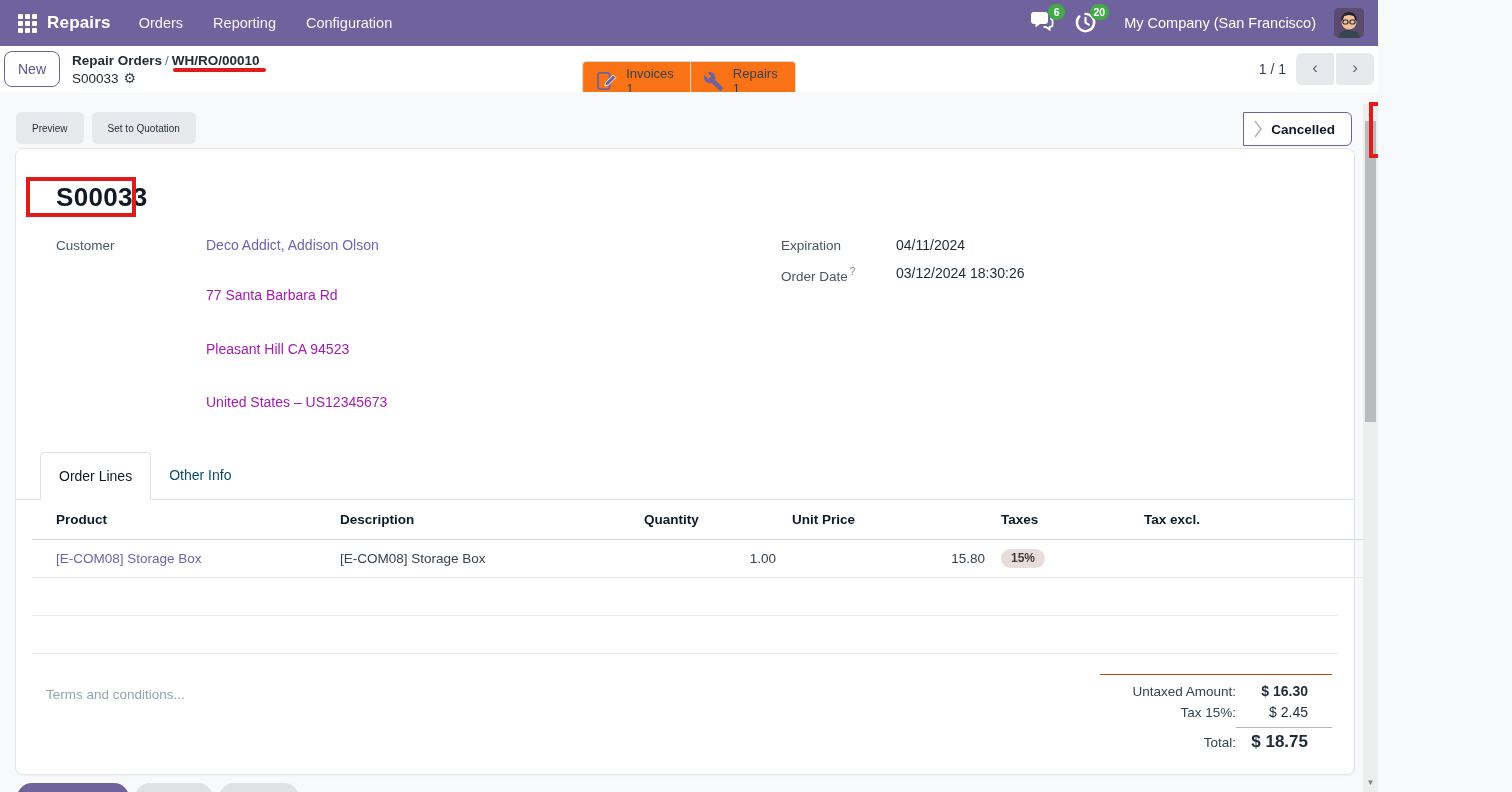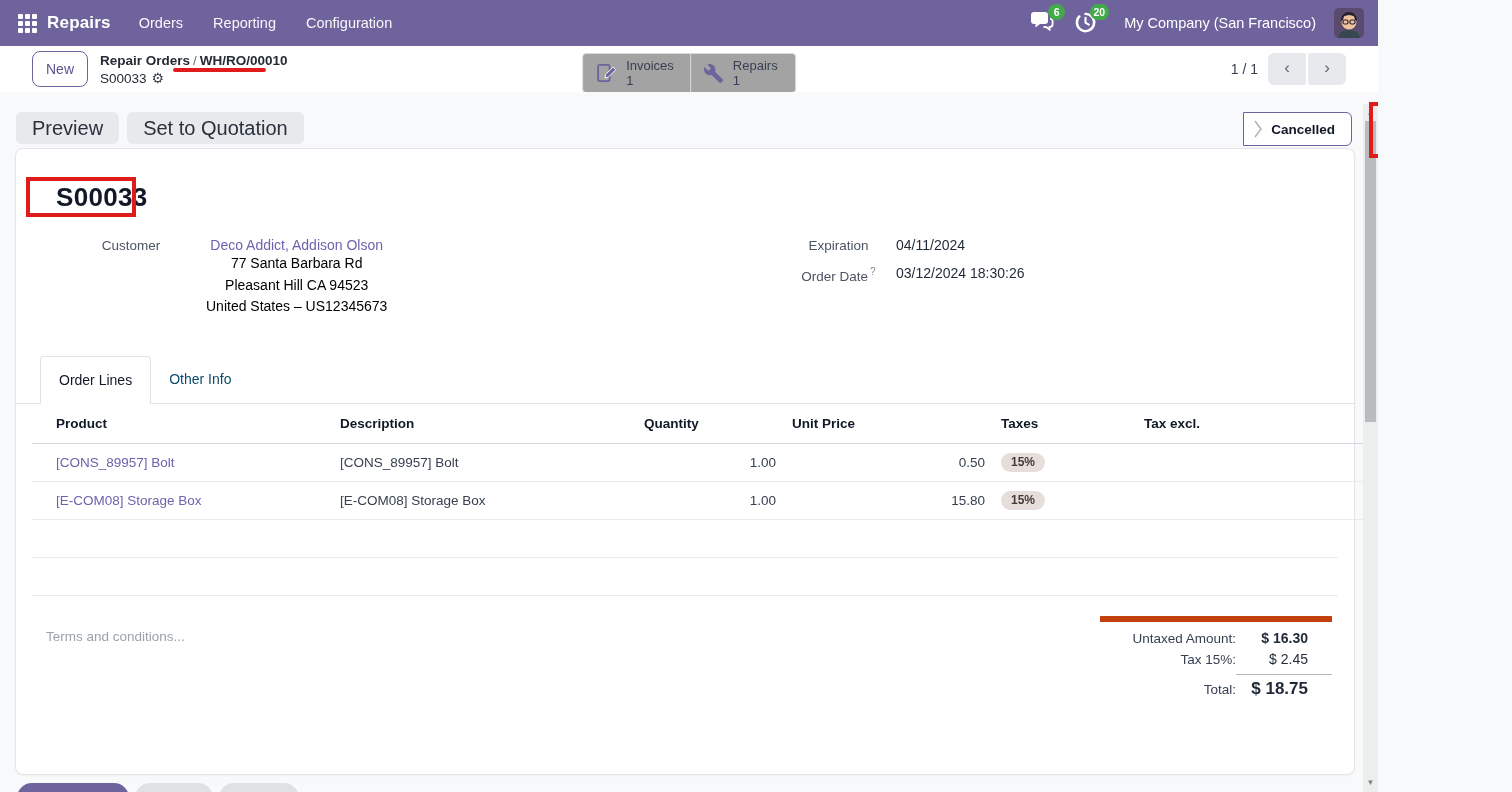--- a/index.html
+++ b/index.html
@@ -14,63 +14,63 @@
   .brand { font-size:17px; font-weight:bold; margin-right:28px; letter-spacing:.2px; }
   .nav-menu { display:flex; gap:30px; font-size:14.5px; }
   .nav-menu span { cursor:pointer; opacity:.95; }
   .nav-right { margin-left:auto; display:flex; align-items:center; gap:18px; }
   .nav-ico { position:relative; width:26px; height:24px; cursor:pointer; }
   .badge { position:absolute; top:-7px; right:-9px; min-width:17px; height:16px; padding:0 4px; background:#43a949; border-radius:9px; font-size:10.5px; font-weight:bold; line-height:16px; text-align:center; color:#fff; }
   .company-name { font-size:14.5px; margin-left:6px; cursor:pointer; }
   .avatar { width:30px; height:30px; border-radius:5px; overflow:hidden; cursor:pointer; }
 
   
-  .control-panel { position:absolute; top:46px; left:0; right:0; height:46px; background:#fff; display:flex; align-items:center; padding:0 32px; }
+  .control-panel { position:absolute; top:46px; left:0; right:0; height:46px; background:#fff; display:flex; align-items:center; padding:0 4px; }
   .btn-new { border:1px solid #6E639C; color:#5e5390; background:#fff; font-size:14px; font-weight:500; padding:9px 13px; border-radius:8px; cursor:pointer; }
   .bc-block { margin-left:12px; line-height:15px; }
   .bc-line1 { font-size:13.5px; font-weight:bold; color:#252c35; }
   .bc-line1 .bc-link { cursor:pointer; }
   .bc-sep { font-weight:400; color:#6b7280; padding:0 3px; }
   .bc-line2 { font-size:13.5px; color:#252c35; margin-top:3px; display:flex; align-items:center; gap:5px; }
   .gear { font-size:14px; color:#374151; cursor:pointer; }
-  .stat-group { position:absolute; left:50%; top:7px; transform:translateX(-50%); display:flex; border:1px solid #d8dadd; border-radius:4px; background:#a3a3a3; }
+  .stat-group { position:absolute; left:50%; top:15px; transform:translateX(-50%); display:flex; border:1px solid #d8dadd; border-radius:4px; background:#f97316; }
   .stat-btn { display:flex; align-items:center; gap:9px; padding:4px 16px 4px 12px; cursor:pointer; min-width:105px; }
   .stat-btn + .stat-btn { border-left:1px solid #d8dadd; }
   .stat-txt { font-size:13px; color:#374151; line-height:15px; }
   .pager { margin-left:auto; display:flex; align-items:center; gap:10px; }
   .pager-count { font-size:14px; color:#374151; }
   .pager-btns { display:flex; gap:2px; }
   .pager-btn { width:38px; height:32px; background:#e7e9ed; color:#5f6672; font-size:17px; line-height:30px; text-align:center; cursor:pointer; }
   .pager-btn.prev { border-radius:6px 2px 2px 6px; }
   .pager-btn.next { border-radius:2px 6px 6px 2px; }
 
   
   .content { position:absolute; top:92px; left:0; right:0; bottom:0; background:#f8f9fa; }
   .action-row { display:flex; justify-content:space-between; align-items:flex-start; margin:20px 26px 0 16px; height:34px; }
   .left-actions { display:flex; gap:8px; }
-  .btn-gray { background:#e7e9ed; border:none; color:#2a313c; font-size:20px; font-weight:500; padding:0 16px; height:32px; border-radius:6px; cursor:pointer; }
+  .btn-gray { background:#e7e9ed; border:none; color:#2a313c; font-size:10px; font-weight:500; padding:0 16px; height:32px; border-radius:6px; cursor:pointer; }
   .statusbar { display:flex; align-items:stretch; height:34px; }
   .status-track { display:flex; align-items:stretch; background:#e7e9ed; border-radius:6px 0 0 6px; }
   .status-step { display:flex; align-items:center; padding:0 16px; font-size:13.5px; color:#4b5563; cursor:pointer; white-space:nowrap; }
   .status-chev { display:flex; align-items:center; }
   .status-active { display:flex; align-items:center; gap:8px; background:#fff; border:1px solid #6E639C; border-radius:0 6px 6px 0; padding:0 16px 0 10px; font-size:13.5px; font-weight:bold; color:#111827; cursor:pointer; white-space:nowrap; }
 
   
   .sheet { margin:2px 23px 0 15px; background:#fff; border:1px solid #e3e5e9; border-radius:8px; box-shadow:0 1px 2px rgba(0,0,0,.04); min-height:627px; position:relative; }
   .sheet-title { margin:33px 0 0 40px; font-size:26px; font-weight:bold; color:#111827; letter-spacing:.3px; }
   .field-grid { display:flex; margin:24px 40px 0 40px; }
   .fg-left { width:725px; }
   .fg-right { flex:1; }
-  .frow { display:flex; margin-bottom:12px;text-align:center; }
+  .frow { display:flex; margin-bottom:12px; }
   .flabel { width:150px; font-size:13.5px; color:#4b5563; padding-top:1px; flex-shrink:0; }
   .fg-right .flabel { width:115px; }
   .flabel.bold { font-weight:bold; color:#1f2937; }
   .fvalue { font-size:14px; color:#1f2937; }
   .link { color:#6e63ad; cursor:pointer; }
-  .addr { line-height:21.5px; color:#000000; }
+  .addr { line-height:21.5px; color:#a21caf;margin-top:32px; }
   .help-sup { font-size:10px; color:#8b8496; vertical-align:super; margin-left:2px; }
   .tmpl-row { margin-top:24px; }
 
   
   .tab-strip { display:flex; margin-top:26px; padding-left:24px; border-bottom:1px solid #dee2e6; }
   .tab { padding:15px 18px; font-size:14px; cursor:pointer; }
   .tab.active { background:#fff; border:1px solid #dee2e6; border-bottom:1px solid #fff; border-radius:4px 4px 0 0; margin-bottom:-1px; color:#111827; }
   .tab.inactive { color:#0c4a6e; }
 
   
@@ -82,21 +82,21 @@
   .col-price { width:209px; } .col-tax { width:143px; } .col-excl { width:310px; } .col-opt { width:28px; }
   .ta-r { text-align:right; }
   .ol th.first, .ol td.first { padding-left:24px; }
   .tax-pill { display:inline-block; background:#e7dedb; color:#423c38; font-size:12px; font-weight:bold; border-radius:10px; padding:2.5px 10px; cursor:pointer; }
   .empty-row { height:38px; border-bottom:1px solid #e9ebee; margin:0 16px; }
   .opt-icon { cursor:pointer; display:inline-block; }
 
   
   .sheet-bottom { display:flex; justify-content:space-between; margin:20px 22px 0 30px; }
   .terms { color:#9aa3ad; font-size:13.5px; padding-top:13px; cursor:text; }
-  .totals { width:232px; border-top:6px solid #c2410c; padding-top:8px; }
+  .totals { width:232px; border-top:1px solid #c2410c; padding-top:8px; }
   .trow { display:flex; justify-content:flex-end; align-items:baseline; margin-bottom:5px; }
   .tlabel { font-size:13.5px; color:#374151; }
   .tvalue { width:96px; text-align:right; font-size:14px; color:#1f2937; padding-right:24px; white-space:nowrap; }
   .tvalue.bold { font-weight:bold; }
   .trow.total .tlabel { font-size:13.5px; }
   .trow.total .tvalue { font-size:17px; font-weight:bold; border-top:1px solid #b5b9bf; padding-top:4px; margin-top:2px; }
 
   
   .chatter-row { display:flex; gap:6px; margin:8px 0 0 17px; }
   .pill { height:30px; border-radius:15px; cursor:pointer; }
@@ -286,29 +286,20 @@
                     <path d="M11 0.5l4.5 3.5-4.5 3.5z" fill="#4b5563"></path>
                     <line x1="2" y1="10" x2="15" y2="10" stroke="#4b5563" stroke-width="1.6"></line>
                     <path d="M5 6.5L0.5 10l4.5 3.5z" fill="#4b5563"></path>
                   </svg>
                 </span>
               </th>
             </tr>
           </thead>
           <tbody>
             <tr>
-              <td class="first"><span class="link">[CONS_89957] Bolt</span></td>
-              <td>[CONS_89957] Bolt</td>
-              <td class="ta-r">1.00</td>
-              <td class="ta-r">0.50</td>
-              <td><span class="tax-pill">15%</span></td>
-              <td class="ta-r">$ 0.50</td>
-              <td></td>
-            </tr>
-            <tr>
               <td class="first"><span class="link">[E-COM08] Storage Box</span></td>
               <td>[E-COM08] Storage Box</td>
               <td class="ta-r">1.00</td>
               <td class="ta-r">15.80</td>
               <td><span class="tax-pill">15%</span></td>
               <td class="ta-r">$ 15.80</td>
               <td></td>
             </tr>
           </tbody>
         </table>

